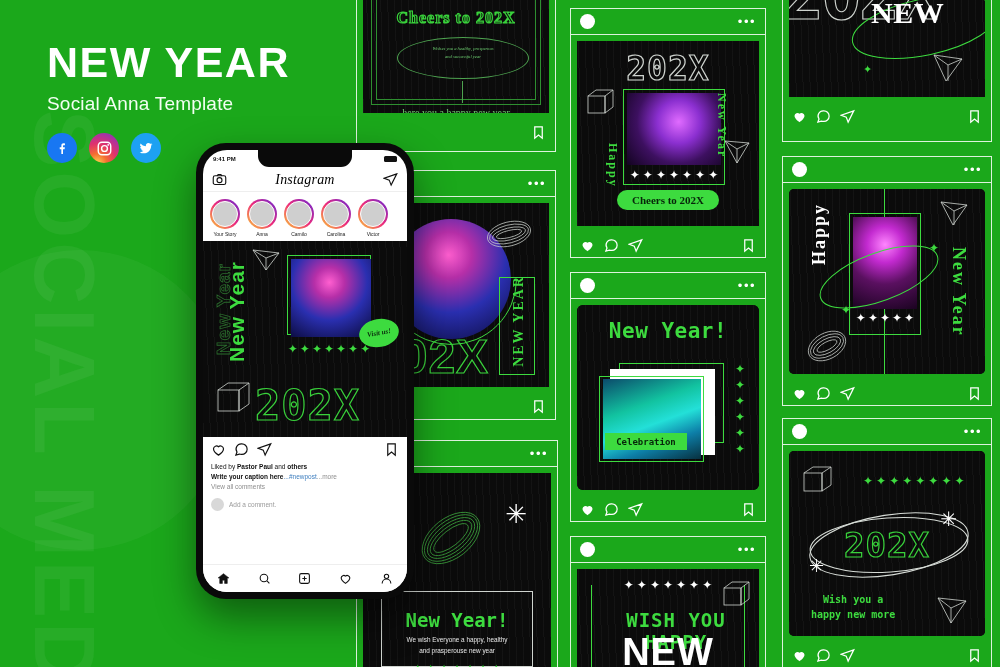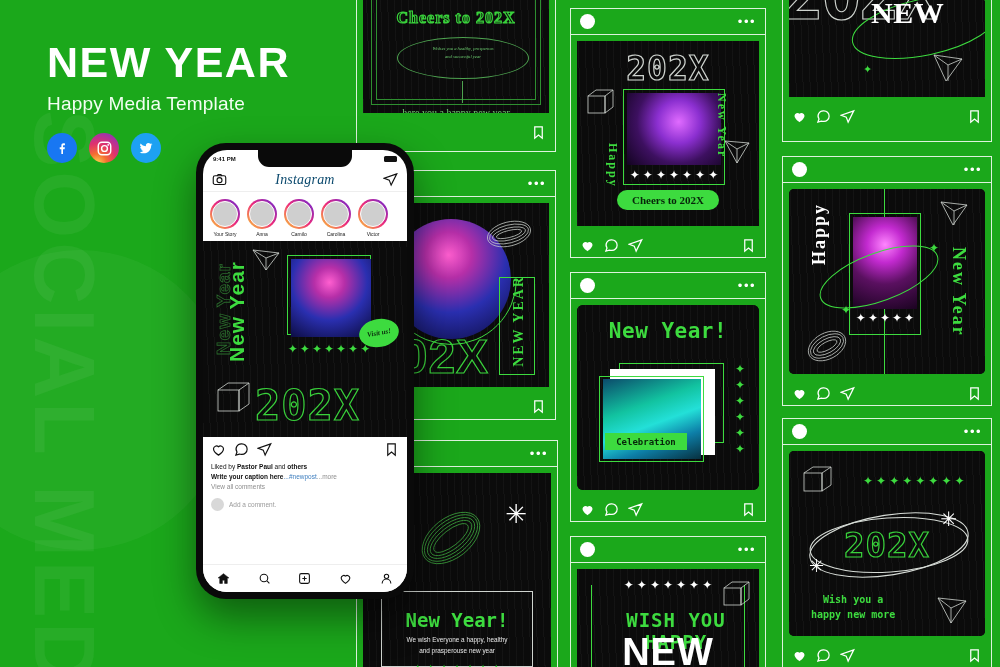--- a/index.html
+++ b/index.html
@@ -156,21 +156,21 @@
     height: 18px; display: flex; align-items: center; justify-content: space-between;
     padding: 0 10px; font-size: 6px; font-weight: 700; color: #111;
   }
   .batt { width: 13px; height: 6px; background: #111; border-radius: 1.5px; }
   .ig-bar {
     height: 24px; display: flex; align-items: center; justify-content: space-between;
     padding: 0 9px; border-bottom: .8px solid #eee;
   }
   .ig-logo {
     font-family: "Liberation Serif", serif; font-style: italic;
-    font-size: 14px; color: #0c4a6e; letter-spacing: .2px;
+    font-size: 14px; color: #000000; letter-spacing: .2px;
   }
   .stories { display: flex; padding: 7px 6px 4px; gap: 5px; background: #fff; }
   .story { width: 32px; text-align: center; }
   .ring {
     width: 30px; height: 30px; border-radius: 50%; padding: 2px;
     background: linear-gradient(45deg, #f9ce34, #ee2a7b, #6228d7);
     margin: 0 auto;
   }
   .ring > div { width: 100%; height: 100%; border-radius: 50%; background: #cfcfcf; border: 1.4px solid #fff; }
   .story-name { font-size: 5px; color: #222; margin-top: 2px; white-space: nowrap; overflow: hidden; }
@@ -204,21 +204,21 @@
 </head>
 <body>
 
 <div class="stage">
 
   <div class="wm-blob"></div>
   <div class="watermark">SOCIAL MEDIA TEM</div>
 
   <div class="header">
     <div class="title">NEW YEAR</div>
-    <div class="subtitle">Happy Media Template</div>
+    <div class="subtitle">Social Anna Template</div>
     <div class="socials">
       <div class="soc soc-fb">
         <svg width="16" height="16" viewBox="0 0 24 24">
             <path fill="#fff" d="M13.5 21v-7h2.4l.4-3h-2.8V9.2c0-.9.25-1.5 1.5-1.5h1.4V5.1C16.1 5.05 15.3 5 14.4 5c-2 0-3.4 1.25-3.4 3.5V11H8.6v3H11v7z"></path>
           </svg>
       </div>
       <div class="soc soc-ig">
         <svg width="17" height="17" viewBox="0 0 24 24">
             <rect x="3.2" y="3.2" width="17.6" height="17.6" rx="5.2" fill="none" stroke="#fff" stroke-width="2"></rect>
             <circle cx="12" cy="12" r="4.1" fill="none" stroke="#fff" stroke-width="2"></circle>

